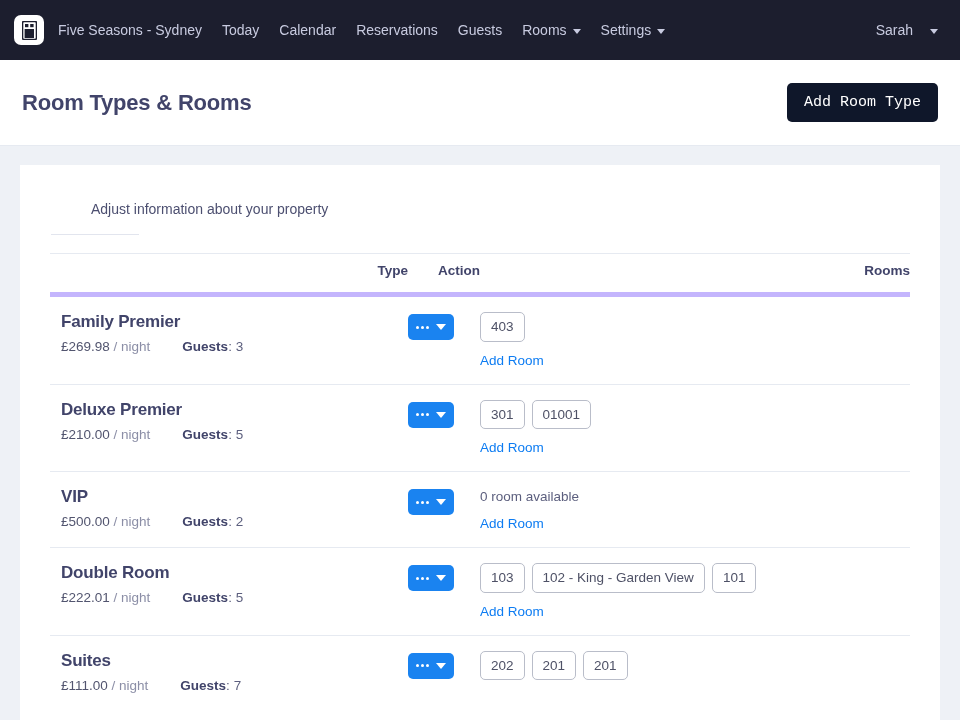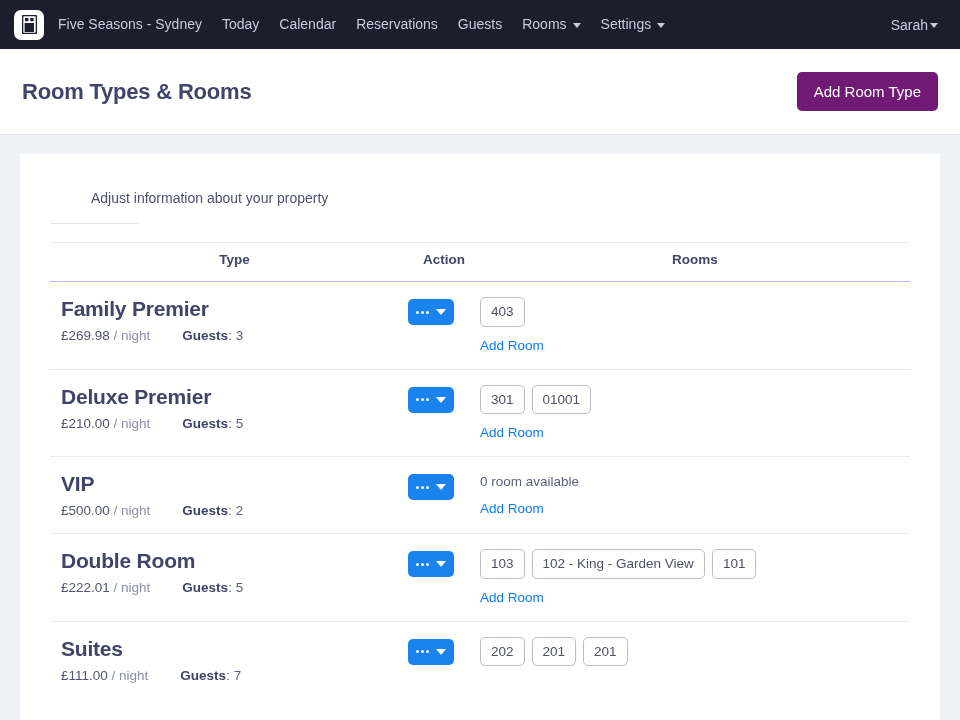--- a/index.html
+++ b/index.html
@@ -12,21 +12,21 @@
 
   body {
     font-family: "Liberation Sans", sans-serif;
     background: #eef1f6;
     color: #3f4263;
     -webkit-font-smoothing: antialiased;
   }
 
   
   .navbar {
-    height: 49px;
+    height: 60px;
     background: #1c1e2e;
     display: flex;
     align-items: center;
     padding: 0 16px 0 14px;
   }
 
   .brand-logo {
     width: 30px;
     height: 30px;
     background: #ffffff;
@@ -68,21 +68,21 @@
     top: 1px;
   }
 
   .nav-spacer { flex: 1 1 auto; }
 
   .nav-user {
     color: #c8cbe0;
     font-size: 14px;
     display: inline-flex;
     align-items: center;
-    gap: 2px;
+    gap: 17px;
     cursor: pointer;
     padding-right: 6px;
   }
 
   
   .page-header {
     height: 86px;
     background: #ffffff;
     display: flex;
     align-items: center;
@@ -93,25 +93,25 @@
   .page-title {
     font-size: 22px;
     font-weight: bold;
     color: #41446a;
     letter-spacing: -0.2px;
   }
 
   .header-spacer { flex: 1 1 auto; }
 
   .btn-primary {
-    background: #701a75;
+    background: #0f172a;
     color: #ffffff;
     border: none;
     border-radius: 5px;
-    font-family: Liberation Sans, sans-serif;
+    font-family: Liberation Mono, monospace;
     font-size: 15px;
     padding: 11px 17px;
     cursor: pointer;
     white-space: nowrap;
   }
 
   
   .content-wrap {
     padding: 19px 20px 0 20px;
     height: calc(720px - 49px - 86px);
@@ -143,45 +143,45 @@
     color: #4c4f70;
     padding-left: 1px;
     margin-bottom: 24px;
   }
   .displaying b { font-weight: bold; }
 
   
   .tbl { width: 100%; border-collapse: collapse; }
 
   .tbl thead th {
-    text-align: center;
+    text-align: right;
     font-size: 13.5px;
     font-weight: bold;
     color: #41446a;
     padding: 9px 0 14px 0;
     border-top: 1px solid #e6eaf1;
-    border-bottom: 1px solid #c4b5fd;
+    border-bottom: 5px solid #c4b5fd;
   }
 
   .col-type   { width: 358px; padding-left: 11px !important; }
   .col-action { width: 72px; }
   .col-rooms  { }
 
   .tbl tbody td {
     vertical-align: top;
     padding-top: 15px;
     padding-bottom: 15px;
     border-bottom: 1px solid #e6eaf1;
   }
   .tbl tbody tr:last-child td { border-bottom: none; }
 
   td.cell-type { padding-left: 11px; }
 
   .type-name {
-    font-size: 21px;
+    font-size: 17px;
     font-weight: bold;
     color: #41446a;
     margin-bottom: 7px;
     letter-spacing: -0.2px;
   }
 
   .type-meta {
     font-size: 13.5px;
     color: #5c5f7e;
     display: flex;

